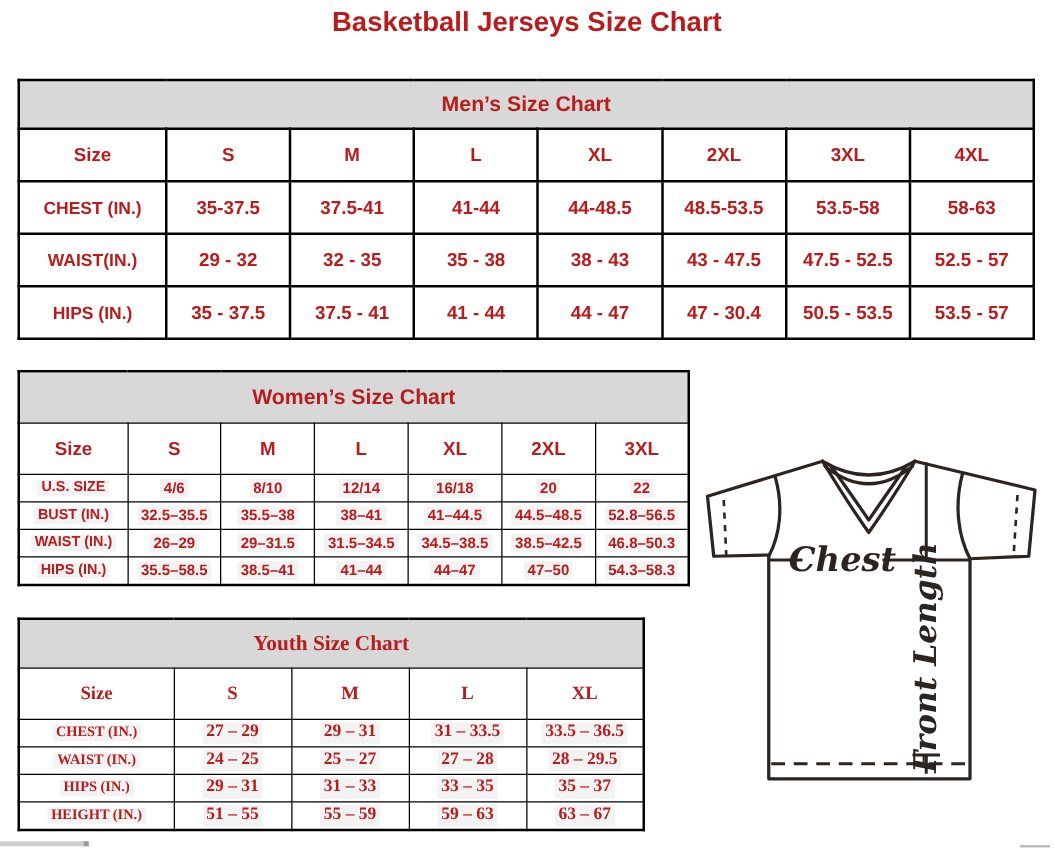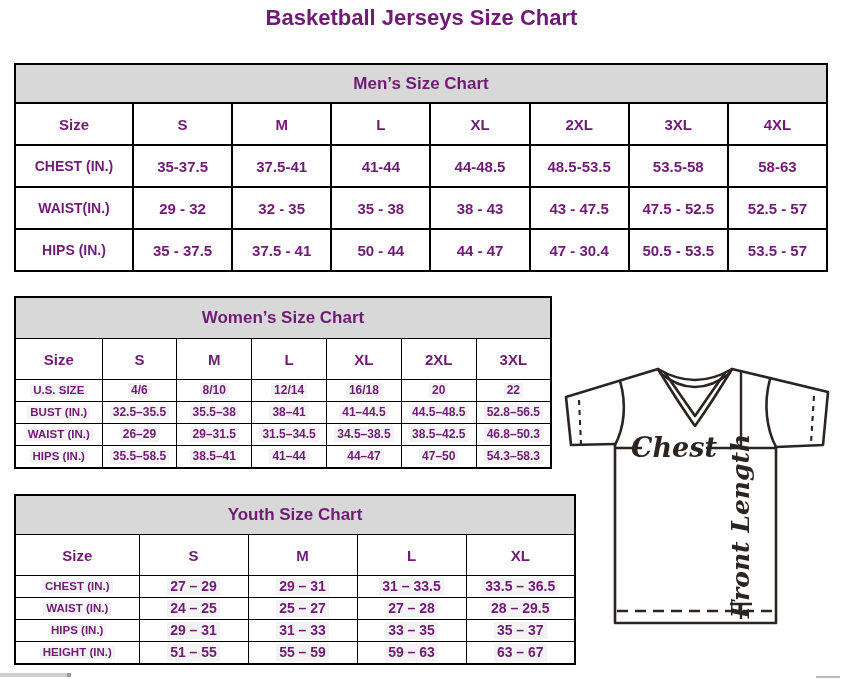--- a/index.html
+++ b/index.html
@@ -1,18 +1,18 @@
 <!DOCTYPE html>
 <html><head>
 <meta charset="utf-8">
 <style>
   html,body { margin:0; padding:0; background:#fff; }
   .canvas {
     position:relative; width:843px; height:679px; background:#ffffff;
-    font-family:"Liberation Sans", sans-serif; color:#701a75; overflow:hidden;
+    font-family:"Liberation Sans", sans-serif; color:#b91c1c; overflow:hidden;
   }
   .page-title {
     position:absolute; top:5px; left:0; width:100%; margin:0;
     text-align:center; font-size:22px; font-weight:bold;
   }
   table.size-table {
     position:absolute; border-collapse:collapse; table-layout:fixed;
     border:2px solid #000; background:#fff;
   }
   .size-table td {
@@ -29,21 +29,21 @@
   #mens col.label-col { width:118px; }
   #mens tr.data td.rlabel { font-size:14px; }
   
   #womens { left:14px; top:296px; width:538px; }
   #womens tr.band td { height:40px; }
   #womens tr.head td { height:40px; font-size:15px; }
   #womens tr.data td { height:21px; font-size:12px;text-align:center; }
   #womens col.label-col { width:87px; }
   #womens tr.data td.rlabel { font-size:11.5px; }
   
-  #youth { left:14px; top:494px; width:562px; }
+  #youth { left:14px; top:494px; width:502px;font-family:Liberation Serif, serif; }
   #youth tr.band td { height:38px; }
   #youth tr.head td { height:40px; font-size:15px; }
   #youth tr.data td { height:21px; font-size:14px; }
   #youth col.label-col { width:124px; }
   #youth tr.data td.rlabel { font-size:11.5px; }
   
   #womens tr.data .cellv, #youth tr.data .cellv {
     background:#f3f3f3; padding:0 3px; display:inline-block; line-height:1.2;
   }
   
@@ -113,21 +113,21 @@
           <td><span class="cellv">35 - 38</span></td>
           <td><span class="cellv">38 - 43</span></td>
           <td><span class="cellv">43 - 47.5</span></td>
           <td><span class="cellv">47.5 - 52.5</span></td>
           <td><span class="cellv">52.5 - 57</span></td>
         </tr>
         <tr class="data">
           <td class="rlabel"><span class="cellv">HIPS (IN.)</span></td>
           <td><span class="cellv">35 - 37.5</span></td>
           <td><span class="cellv">37.5 - 41</span></td>
-          <td><span class="cellv">50 - 44</span></td>
+          <td><span class="cellv">41 - 44</span></td>
           <td><span class="cellv">44 - 47</span></td>
           <td><span class="cellv">47 - 30.4</span></td>
           <td><span class="cellv">50.5 - 53.5</span></td>
           <td><span class="cellv">53.5 - 57</span></td>
         </tr>
       </tbody>
     </table>
   <table id="womens" class="size-table">
       <colgroup>
         <col class="label-col">

